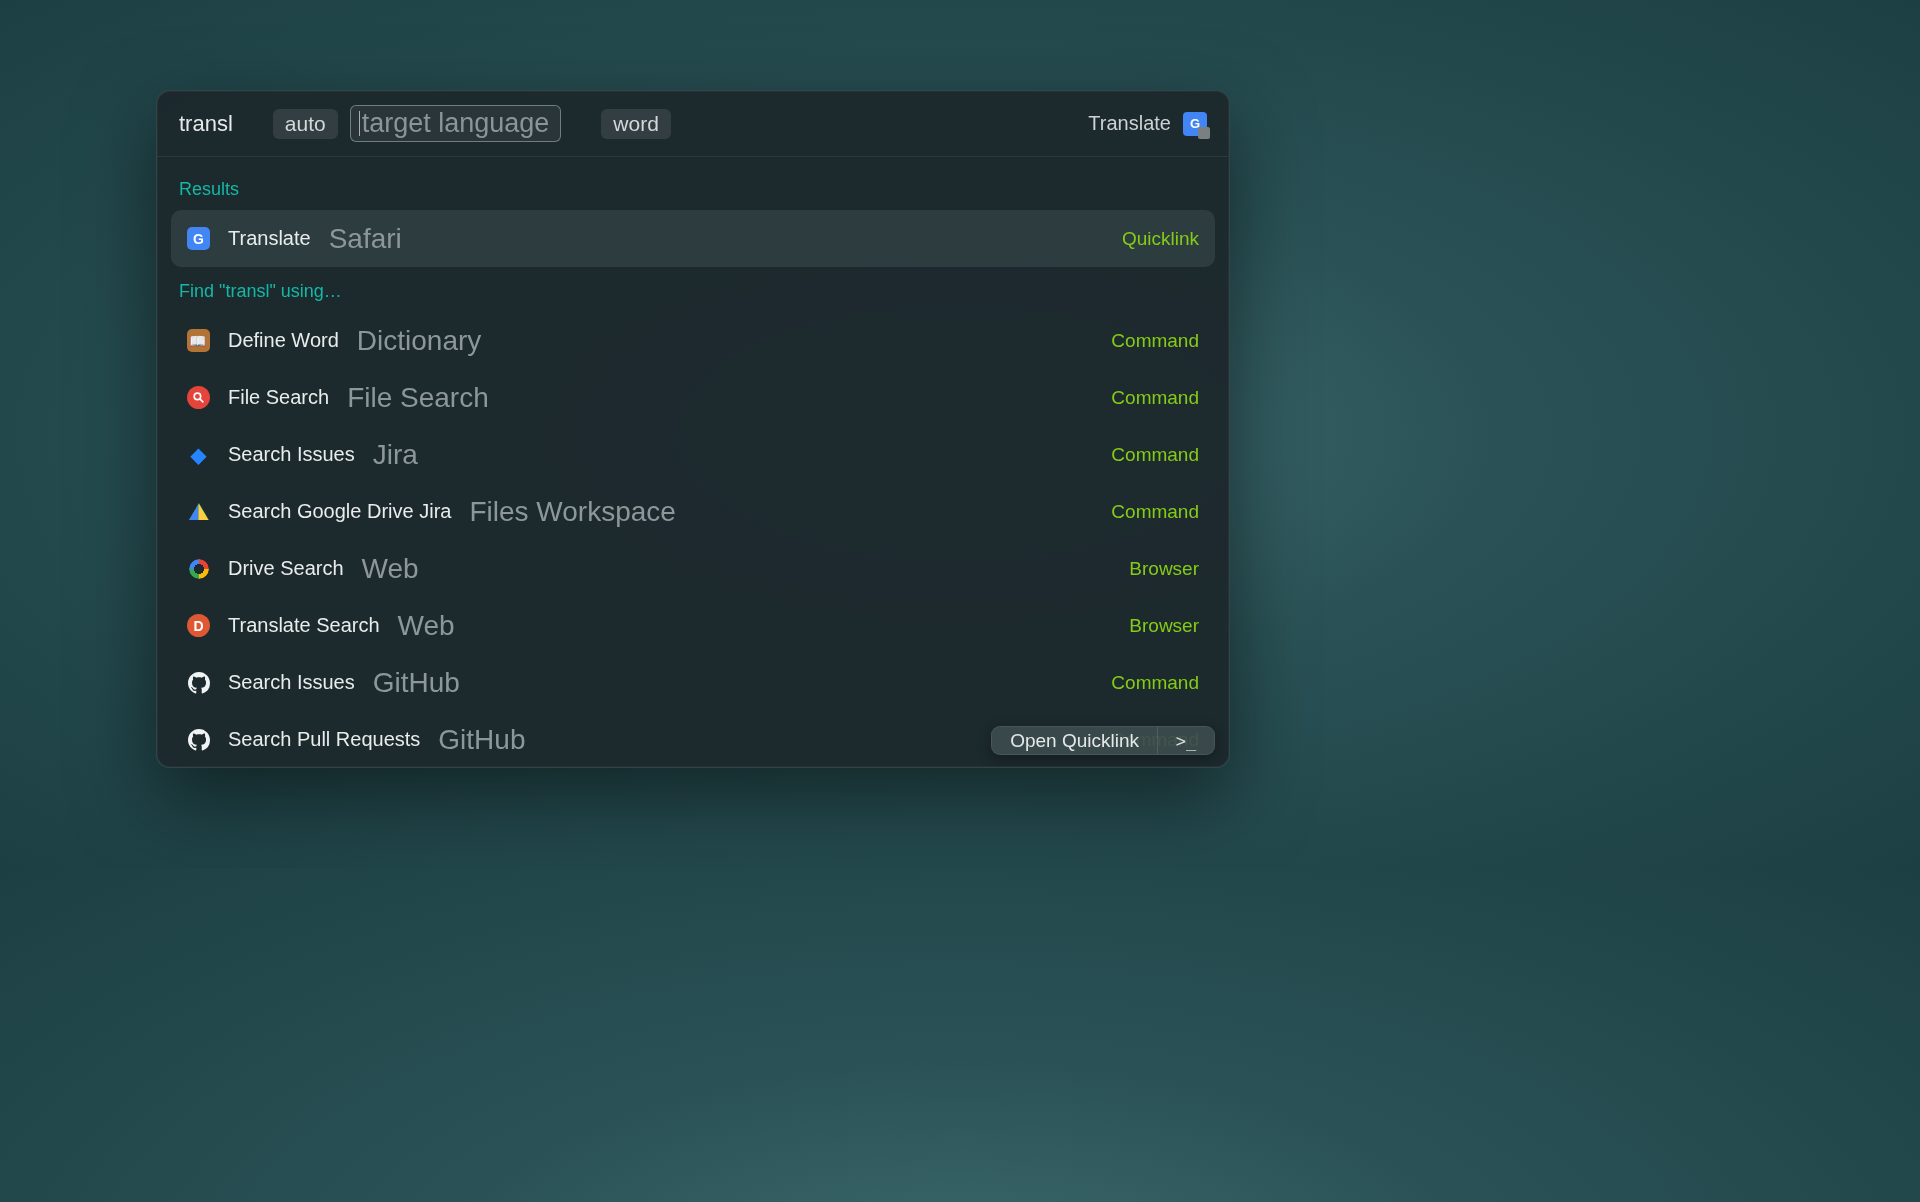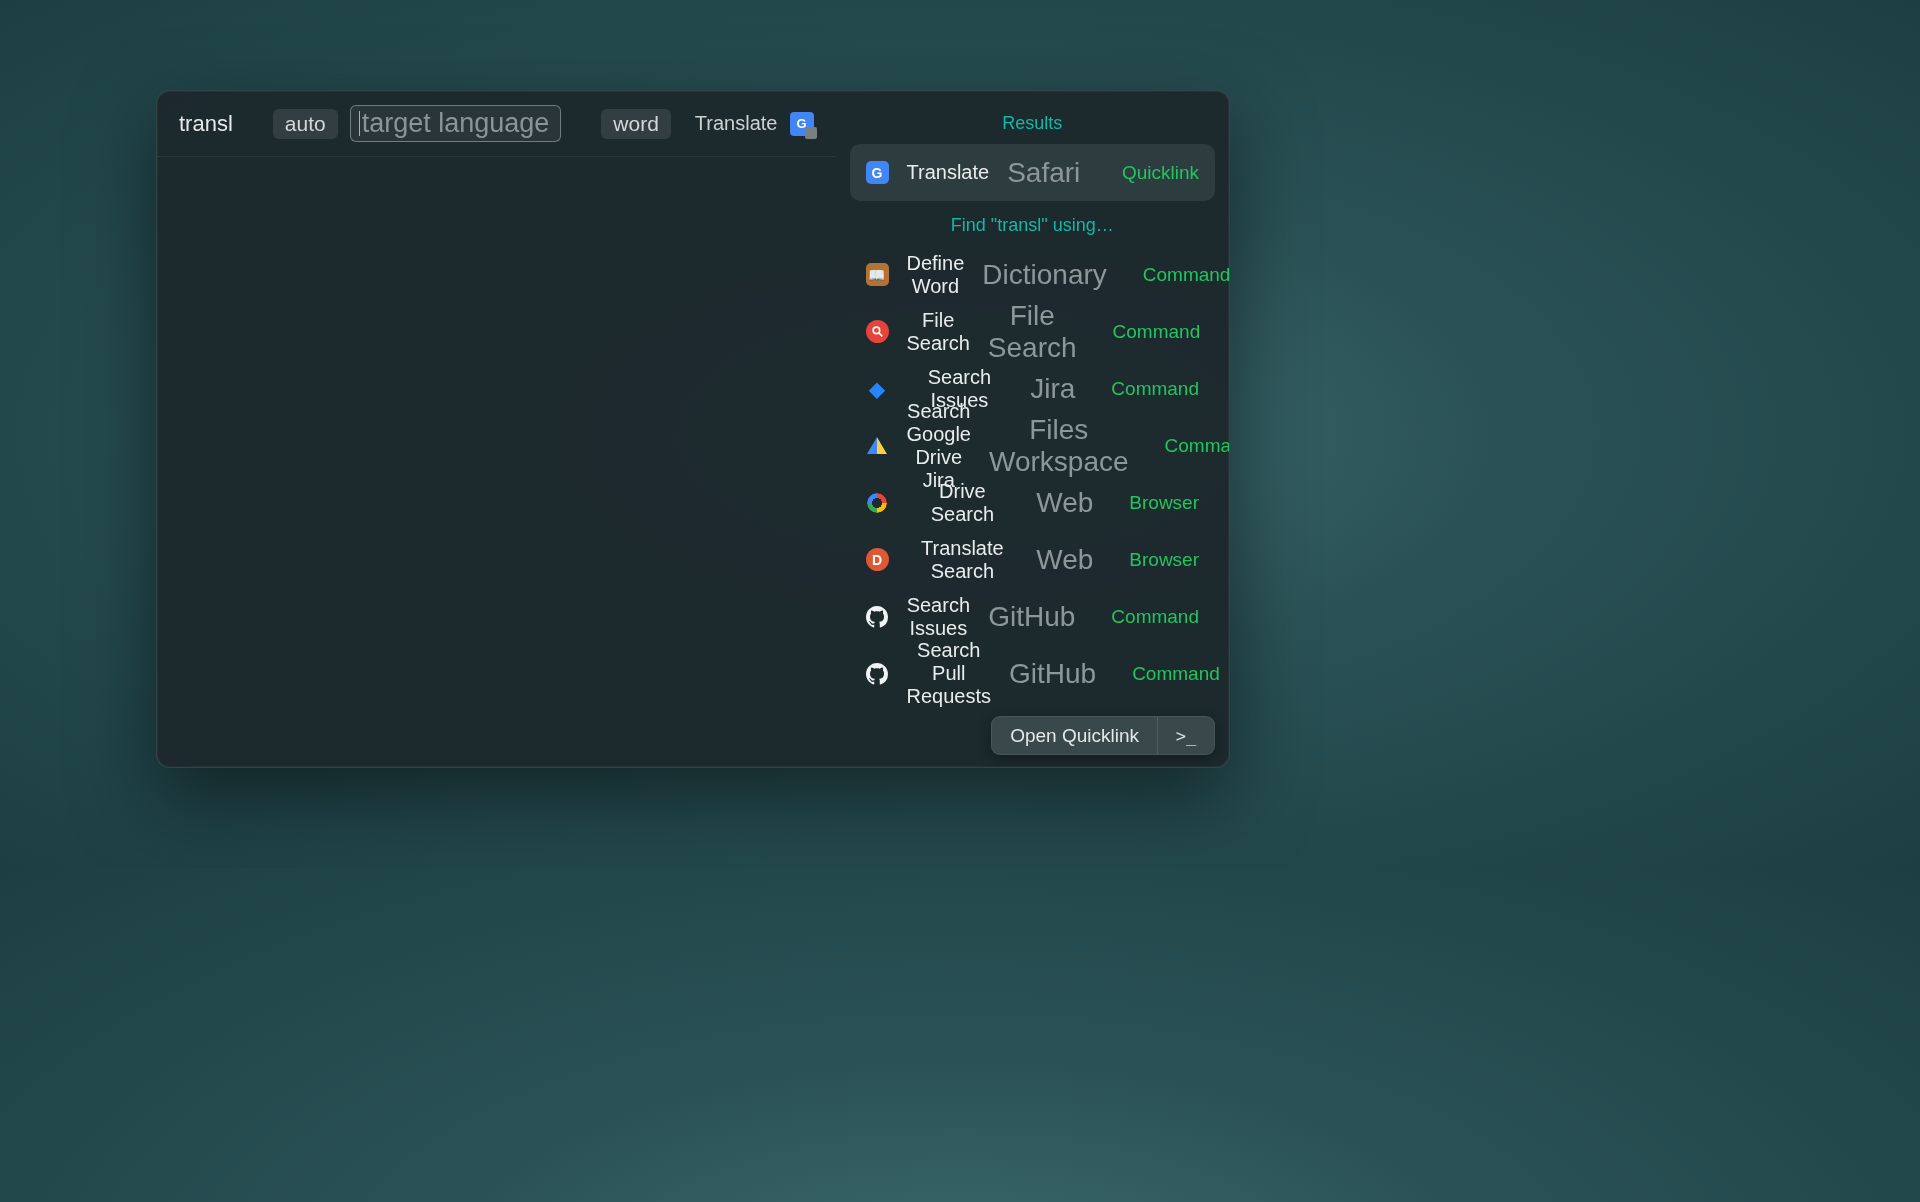--- a/index.html
+++ b/index.html
@@ -15,23 +15,23 @@
     overflow: hidden;
   }
   .window {
     width: 1074px;
     height: 678px;
     background: rgba(28, 40, 44, 0.96);
     border: 1px solid rgba(120, 150, 150, 0.25);
     border-radius: 14px;
     box-shadow: 0 30px 80px rgba(0,0,0,0.5), 0 0 0 1px rgba(255,255,255,0.04) inset;
     display: flex;
+    flex-direction: column;
     overflow: hidden;
     position: relative;
-    text-align: center;
   }
   .searchbar {
     display: flex;
     align-items: center;
     height: 66px;
     padding: 0 22px;
     border-bottom: 1px solid rgba(255,255,255,0.07);
     gap: 12px;
   }
   .search-text {
@@ -122,32 +122,32 @@
   .row-title {
     color: #e9ecec;
     font-size: 20px;
   }
   .row-sub {
     color: #8d9799;
     font-size: 28px;
   }
   .row-spacer { flex: 1; }
   .row-type {
-    color: #22c55e;
+    color: #84cc16;
     font-size: 19px;
   }
   .footer {
     position: absolute;
     right: 14px;
     bottom: 12px;
     display: flex;
     background: rgba(60, 75, 78, 0.92);
     border: 1px solid rgba(255,255,255,0.08);
     border-radius: 9px;
-    height: 39px;
+    height: 29px;
     align-items: stretch;
     overflow: hidden;
     box-shadow: 0 4px 14px rgba(0,0,0,0.3);
   }
   .footer-label {
     color: #e4e8e8;
     font-size: 19px;
     padding: 0 18px;
     display: flex;
     align-items: center;

